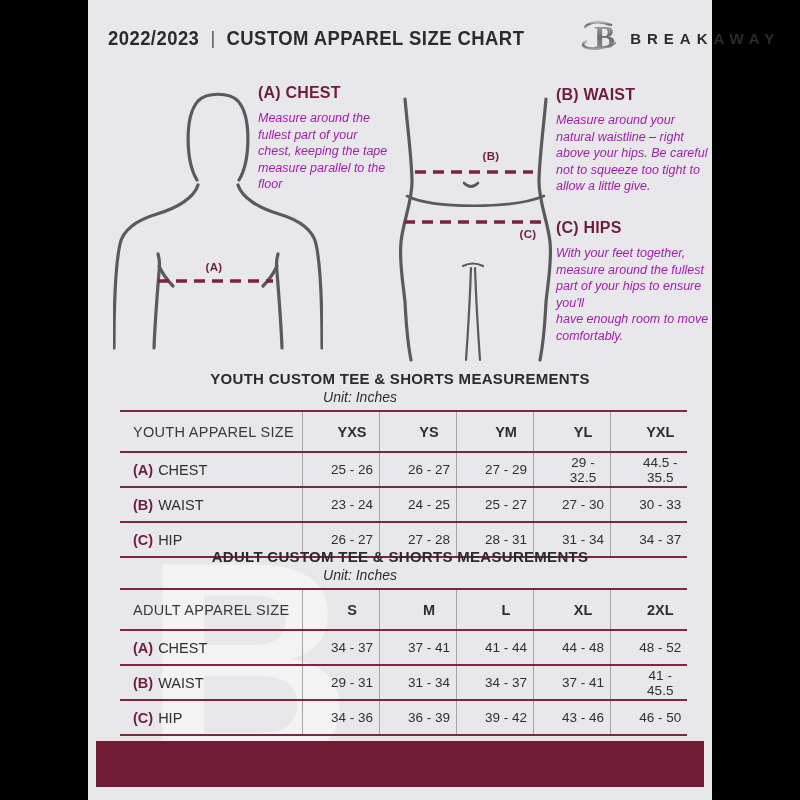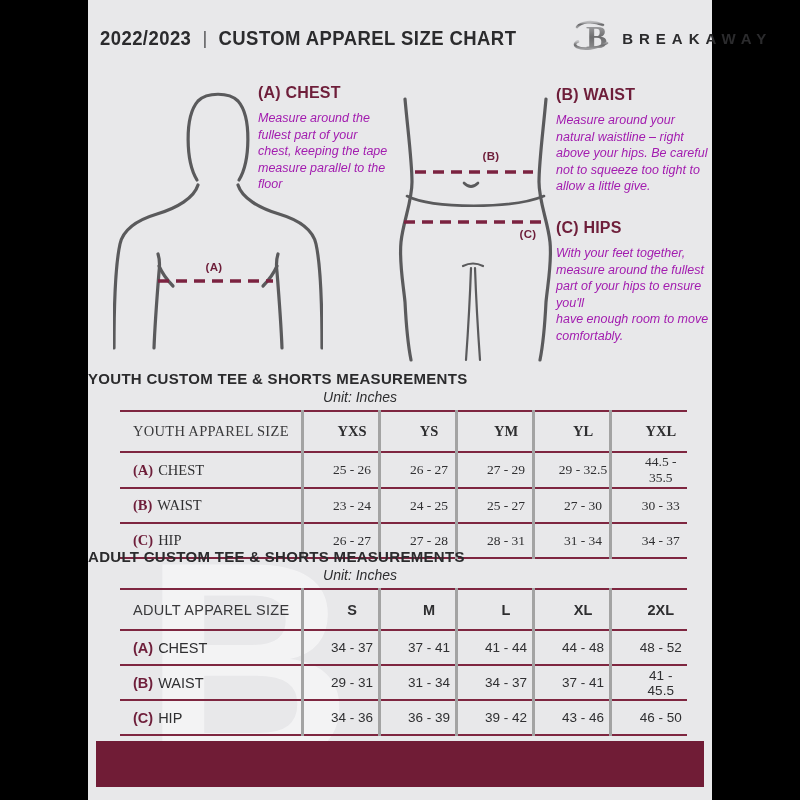--- a/index.html
+++ b/index.html
@@ -9,21 +9,21 @@
     font-family:"Liberation Sans", sans-serif;
   }
   .page {
     position:absolute; left:88px; top:0; width:624px; height:800px;
     background:#e8e8ea;
   }
   
   .header {
     position:absolute; left:0; top:0; width:624px; height:62px;
     display:flex; align-items:center; justify-content:space-between;
-    padding:14px 24px 0 12px; box-sizing:border-box;
+    padding:14px 24px 0 20px; box-sizing:border-box;
   }
   .title-group {
     display:flex; align-items:center; gap:11px;
     transform:scaleX(0.88); transform-origin:left center;
     white-space:nowrap;
   }
   .hdr-year, .hdr-title {
     font-size:21px; font-weight:bold; letter-spacing:0.5px; color:#2b2b2d;
   }
   .hdr-divider { font-size:19px; font-weight:300; color:#4a4a4c; padding:0 2px; }
@@ -45,39 +45,39 @@
   #fig-lower { left:305px; top:97px; }
   .marker {
     position:absolute; width:40px; text-align:center; z-index:3;
     font-size:11.5px; font-weight:bold; color:#6e1e3a; letter-spacing:0.3px;
   }
   #marker-a { left:106px; top:261px; }
   #marker-b { left:383px; top:150px; }
   #marker-c { left:420px; top:228px; }
   
   .section-title {
-    position:absolute; left:0; width:624px; text-align:left;
+    position:absolute; left:0; width:624px; text-align:center;
     font-size:15px; font-weight:bold; letter-spacing:0.3px; color:#2b2b2d; z-index:2;
   }
   .section-unit {
     position:absolute; left:0; width:544px; text-align:center;
     font-size:14px; font-style:italic; color:#2e2e30; z-index:2;
   }
   #youth-title { top:370px; }  #youth-unit { top:389px; }
   #adult-title { top:548px; }  #adult-unit { top:567px; }
   
   .size-table {
     position:absolute; left:32px; width:567px; z-index:2;
     border-collapse:collapse; table-layout:fixed;
   }
-  #youth-table { top:410px;font-family:Liberation Serif, serif; }
+  #youth-table { top:410px; }
   #adult-table { top:588px; }
   .size-table th, .size-table td { border-top:2px solid #7e2640; }
   .size-table tr:last-child td { border-bottom:2px solid #7e2640; }
-  .size-table th + th, .size-table td + td { border-left:3px solid #a3a3a3;padding-left:24px; }
+  .size-table th + th, .size-table td + td { border-left:1px solid #a3a3a3;padding-left:24px; }
   .size-table col.c-label { width:182px; }
   .size-table col.c-size  { width:77px; }
   .size-table th {
     height:37px; font-weight:bold; font-size:14.5px; color:#2e2e30; text-align:center;
   }
   .size-table th.label-col {
     text-align:left; padding-left:13px; font-weight:normal; color:#39393b; letter-spacing:0.3px;
   }
   .size-table td { height:31px; }
   .size-table td.value { text-align:center; font-size:13.5px; color:#2f2f31; }

